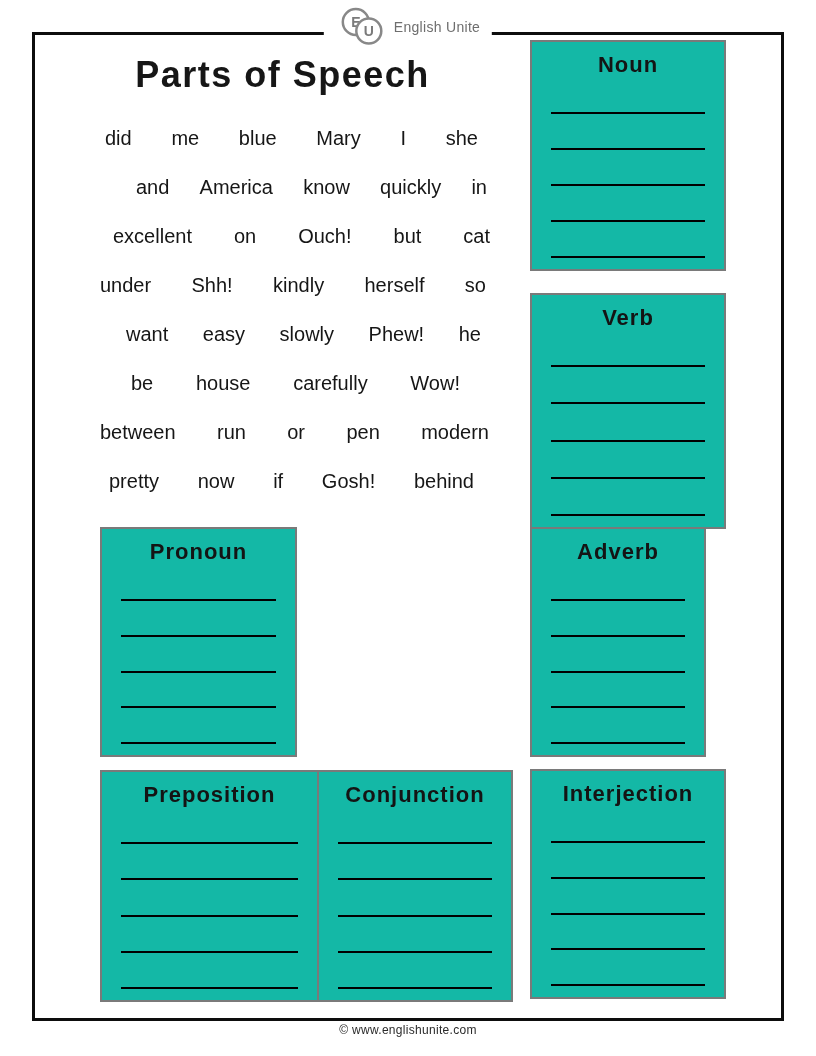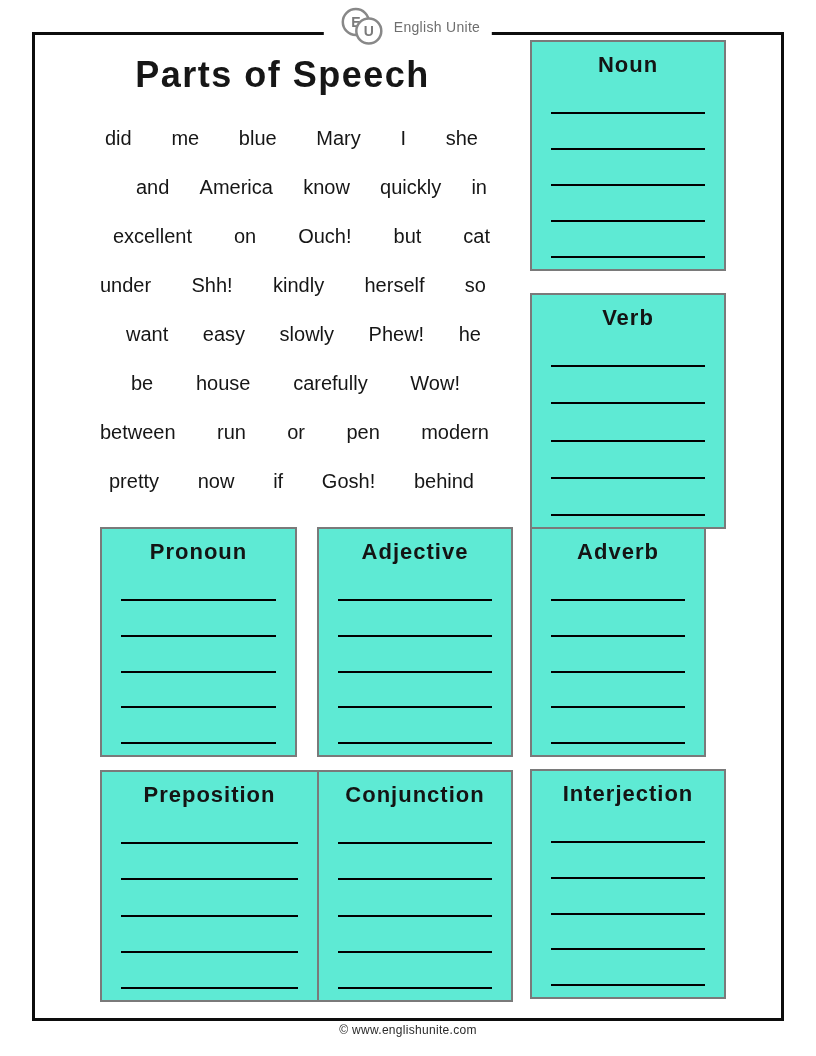--- a/index.html
+++ b/index.html
@@ -82,21 +82,21 @@
   .word-row:nth-child(3) { padding-left: 13px; padding-right: 18px; gap: 42px; }
   .word-row:nth-child(4) { padding-left: 0px;  padding-right: 4px;  }
   .word-row:nth-child(5) { padding-left: 5px;  padding-right: 9px; margin-left: 21px;  }
   .word-row:nth-child(6) { padding-left: 31px; padding-right: 30px; }
   .word-row:nth-child(7) { padding-left: 0px;  padding-right: 1px;  }
   .word-row:nth-child(8) { padding-left: 9px;  padding-right: 16px; }
 
   
   .cat-box {
     position: absolute;
-    background: #5eead4;
+    background: #14b8a6;
     border: 2px solid #7a7a7a;
     box-sizing: border-box;
   }
   .cat-heading {
     margin-top: 10px;
     text-align: center;
     font-size: 22px;
     font-weight: bold;
     letter-spacing: 1px;
     color: #141414;
@@ -235,30 +235,20 @@
     <div class="cat-heading">Pronoun</div>
     <div class="lines">
         <div class="blank-line"></div>
         <div class="blank-line"></div>
         <div class="blank-line"></div>
         <div class="blank-line"></div>
         <div class="blank-line"></div>
       </div>
   </div>
 
-  <div class="cat-box pos-adjective">
-    <div class="cat-heading">Adjective</div>
-    <div class="lines">
-        <div class="blank-line"></div>
-        <div class="blank-line"></div>
-        <div class="blank-line"></div>
-        <div class="blank-line"></div>
-        <div class="blank-line"></div>
-      </div>
-  </div>
 
   <div class="cat-box pos-adverb">
     <div class="cat-heading">Adverb</div>
     <div class="lines">
         <div class="blank-line"></div>
         <div class="blank-line"></div>
         <div class="blank-line"></div>
         <div class="blank-line"></div>
         <div class="blank-line"></div>
       </div>

